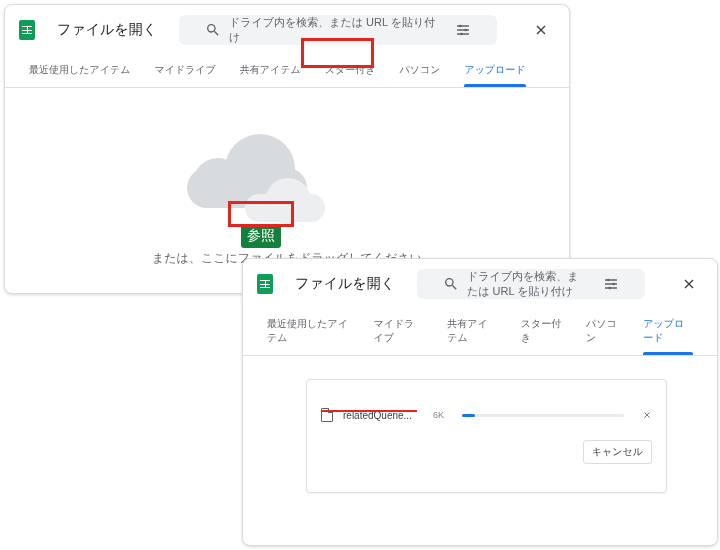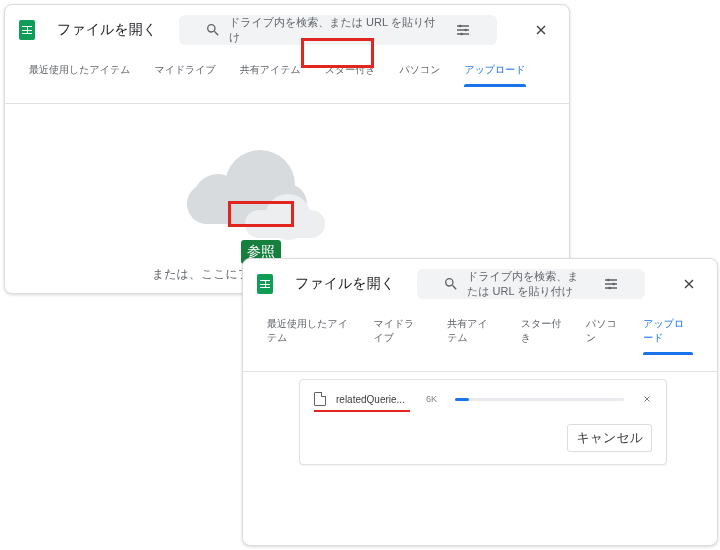--- a/index.html
+++ b/index.html
@@ -60,21 +60,21 @@
     display: flex; align-items: center; justify-content: center;
     margin-left: 8px;
     border-radius: 50%;
     cursor: pointer;
   }
   .close-btn svg { width: 16px; height: 16px; stroke: #3c4043; stroke-width: 2; fill: none; }
 
   .tabs {
     display: flex;
     gap: 4px;
-    padding: 4px 14px 16px 14px;
+    padding: 4px 14px 0 14px;
     border-bottom: 1px solid #e0e0e0;
     font-size: 10px;
     color: #5f6368;
   }
   .tab {
     padding: 8px 10px 10px 10px;
     cursor: pointer;
     position: relative;
   }
   .tab.active {
@@ -125,26 +125,26 @@
     position: absolute;
     left: 0; right: 0;
     top: 162px;
     text-align: center;
     font-size: 12px;
     color: #5f6368;
   }
 
   .upload-card {
     position: absolute;
-    left: 56px; top: 120px;
+    left: 63px; top: 120px;
     right: 50px;
     background: #fff;
     border: 1px solid #e0e0e0;
     border-radius: 4px;
-    padding: 12px 14px;
+    padding: 28px 14px;
     box-shadow: 0 1px 2px rgba(0,0,0,.05);
   }
   .upload-row {
     display: flex; align-items: center;
     gap: 10px;
     padding-bottom: 4px;
   }
   .file-icon {
     width: 12px; height: 14px;
     border: 1px solid #5f6368;
@@ -175,21 +175,21 @@
     background: #e2261f;
   }
   .cancel-row {
     display: flex; justify-content: flex-end;
     margin-top: 14px;
   }
   .cancel-btn {
     border: 1px solid #dadce0;
     background: #fff;
     padding: 4px 8px;
-    font-size: 13px;
+    font-size: 10px;
     color: #3c4043;
     border-radius: 3px;
     cursor: pointer;
   }
 </style>
 </head>
 <body>
 
 <div class="dialog d1">
   <div class="header">

